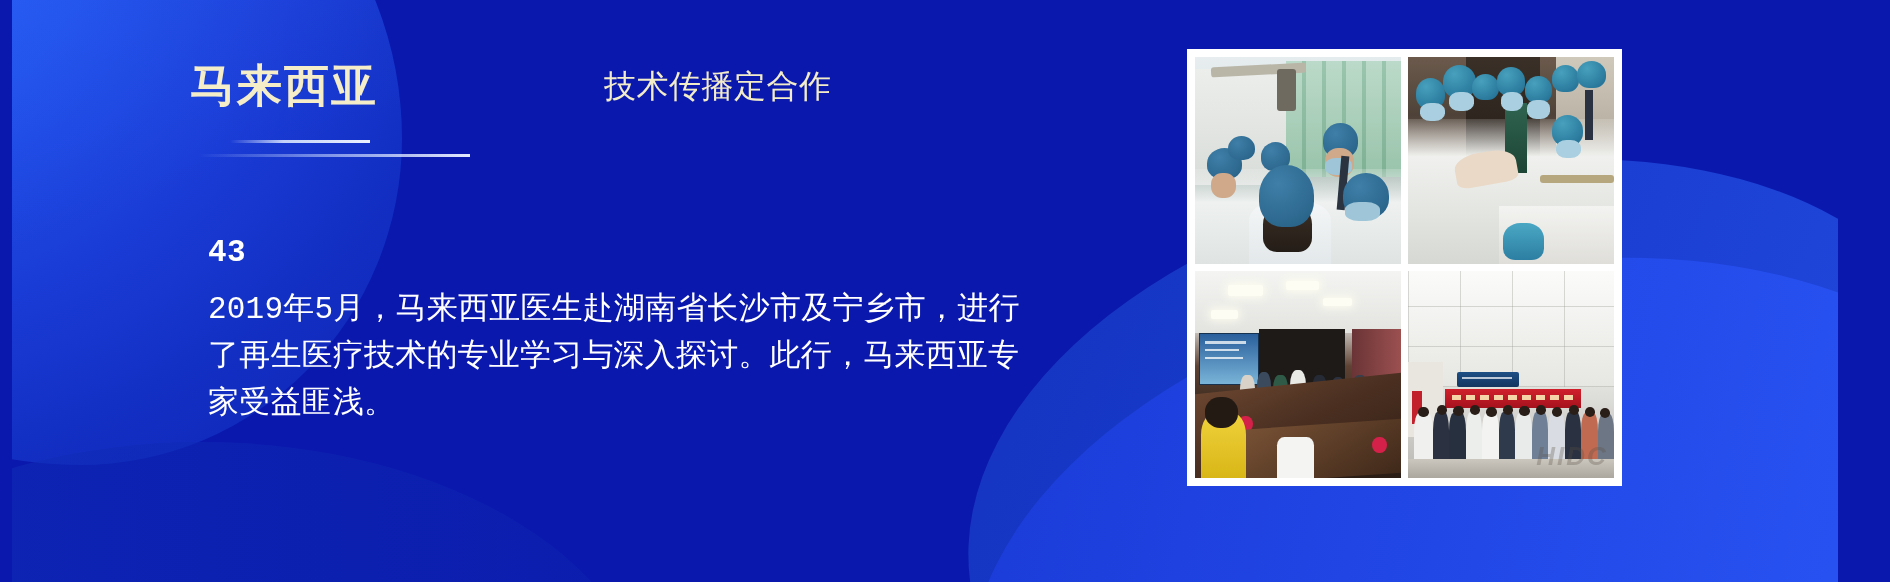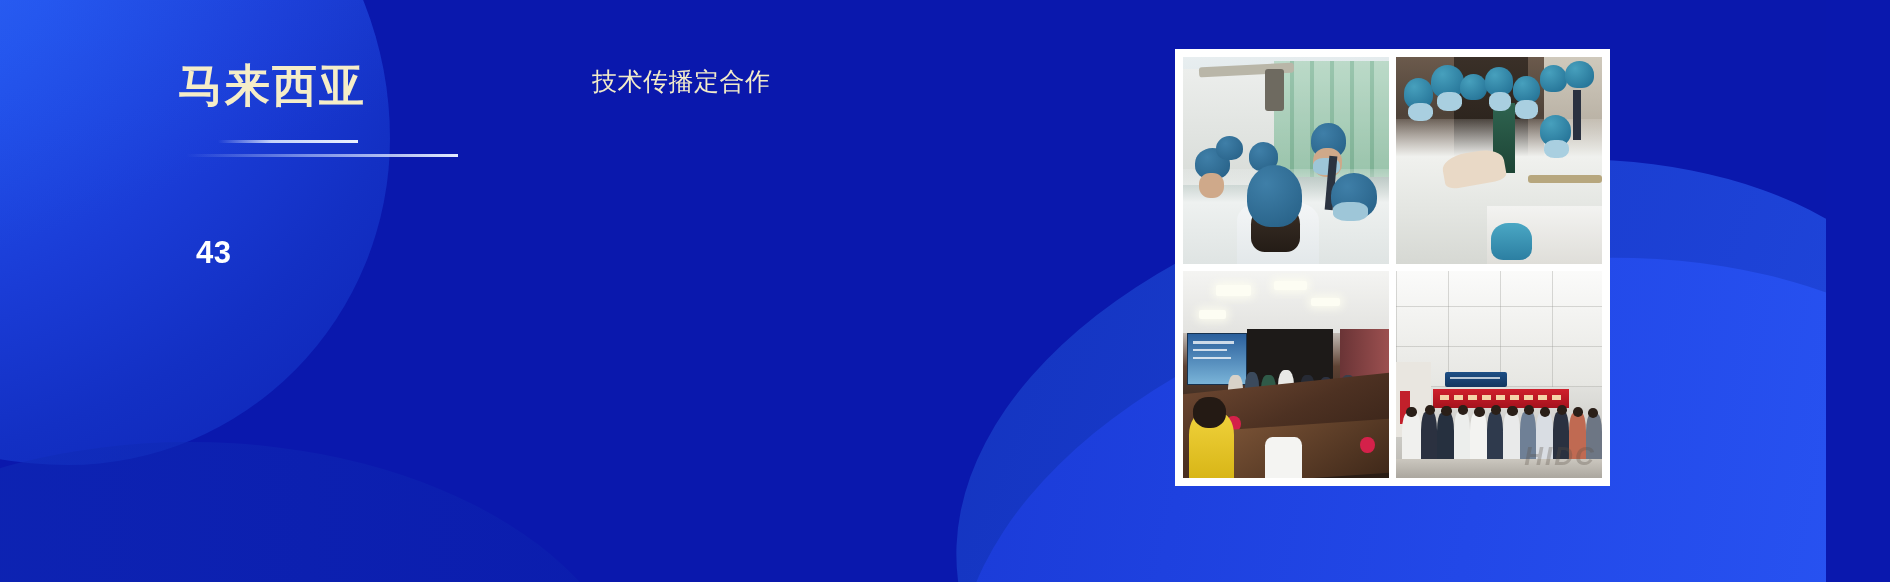--- a/index.html
+++ b/index.html
@@ -8,20 +8,21 @@
     padding: 0;
     background: #0a18ae;
   }
   .slide {
     position: relative;
     width: 1826px;
     height: 582px;
     overflow: hidden;
     background: #0a18ad;
     font-family: "Liberation Sans", "DejaVu Sans", sans-serif;
+    margin-left: 12px;
   }
 
   
   .bg-layer {
     position: absolute;
     inset: 0;
     overflow: hidden;
     pointer-events: none;
   }
   .blob-left {
@@ -113,32 +114,33 @@
     height: 3px;
     background: linear-gradient(to right, rgba(200,215,255,0) 0%, rgba(210,224,255,.55) 46%, #e3ebff 100%);
   }
 
   .subtitle-block {
     position: absolute;
     left: 592px;
     top: 64px;
     text-align: center;
     color: #f3ecc9;
-    font-size: 25px;
+    font-size: 32px;
     line-height: 1.42;
     letter-spacing: .5px;
     white-space: nowrap;
   }
   .subtitle-line { display: block; }
 
   .body-block {
     position: absolute;
     left: 196px;
     top: 235px;
     width: 820px;
+    font-family: Liberation Mono, monospace;
   }
   .item-number {
     margin: 0 0 16px 0;
     font-size: 31px;
     font-weight: 700;
     color: #ffffff;
     letter-spacing: .5px;
   }
   .body-text {
     margin: 0;
@@ -326,20 +328,21 @@
       <div class="rule-top"></div>
       <div class="rule-bottom"></div>
     </div>
 
     <div class="subtitle-block">
       <span class="subtitle-line">技术传播定合作</span>
     </div>
 
     <div class="body-block">
       <div class="item-number">43</div>
+      <p class="body-text">2019年5月，马来西亚医生赴湖南省长沙市及宁乡市，进行了再生医疗技术的专业学习与深入探讨。此行，马来西亚专家受益匪浅。</p>
     </div>
 
   </div>
 
   <div class="photo-frame">
 
     <div class="photo p1">
       <div class="wallL"></div>
       <div class="win"></div>
       <div class="lamp"></div>

